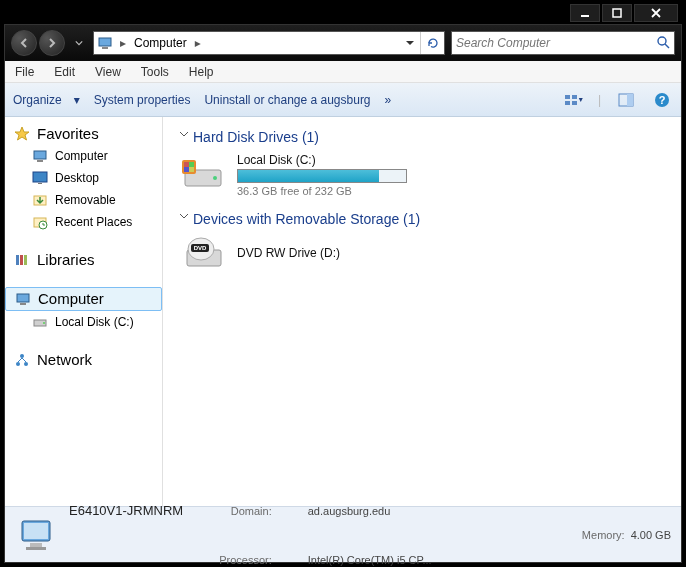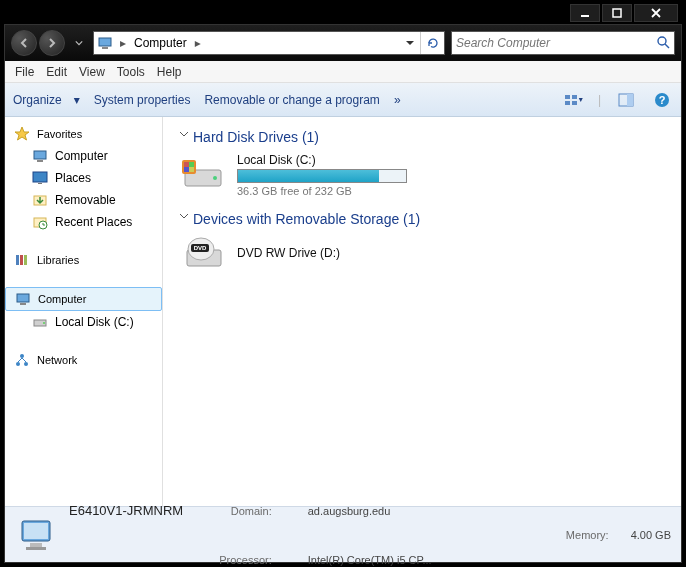--- a/index.html
+++ b/index.html
@@ -19,30 +19,30 @@
   .addressbar { flex: 1; height: 24px; background: #fff; display: flex; align-items: center; border: 1px solid #555; }
   .addressbar .icon { width: 22px; height: 22px; display: flex; align-items: center; justify-content: center; }
   .breadcrumb { display: flex; align-items: center; color: #000; height: 100%; }
   .breadcrumb span.sep { width: 14px; text-align: center; color: #555; }
   .breadcrumb span.crumb { padding: 0 4px; cursor: pointer; }
   .addr-right { margin-left: auto; display: flex; align-items: center; }
   .addr-right .drop { width: 20px; height: 22px; display: flex; align-items: center; justify-content: center; cursor: pointer; }
   .refresh { width: 24px; height: 22px; background: #fff; display: flex; align-items: center; justify-content: center; cursor: pointer; border-left: 1px solid #ccc; }
   .searchbar { width: 224px; height: 24px; background: #fff; display: flex; align-items: center; border: 1px solid #555; padding: 0 4px; }
   .searchbar input { border: none; outline: none; font-style: italic; color: #a16207; flex: 1; font-size: 12px; }
-  .menubar { height: 22px; background: #f6f6f6; display: flex; align-items: center; padding: 0 4px; border-bottom: 1px solid #e0e0e0; }
+  .menubar { height: 22px; background: #f6f6f6; display: flex; align-items: center; padding: 0 4px; gap: 8px; border-bottom: 1px solid #e0e0e0; }
   .menubar span { cursor: pointer; padding: 2px 6px; color: #333; }
   .toolbar { height: 34px; background: linear-gradient(#edf3f9, #dae7f5); display: flex; align-items: center; padding: 0 8px; gap: 14px; border-bottom: 1px solid #c0d0e0; }
   .toolbar .tbitem { display: flex; align-items: center; gap: 12px; cursor: pointer; color: #204080; }
   .toolbar .spacer { flex: 1; }
   .toolbar .iconbtn { width: 22px; height: 22px; display: flex; align-items: center; justify-content: center; cursor: pointer; }
   .toolbar .pipe { color: #bbb; }
   .body { flex: 1; display: flex; background: #fff; overflow: hidden; }
   .sidebar { width: 158px; border-right: 1px solid #e0e0e0; padding: 6px 0; overflow: auto; }
-  .sidebar .group-label { display: flex; align-items: center; padding: 2px 8px; cursor: pointer; font-size: 11px; }
+  .sidebar .group-label { display: flex; align-items: flex-start; padding: 2px 8px; cursor: pointer; font-size: 15px; }
   .sidebar .group-label .ico { width: 18px; height: 18px; margin-right: 6px; display: flex; align-items: center; justify-content: center; }
   .sidebar .child { display: flex; align-items: center; padding: 2px 8px 2px 26px; cursor: pointer; font-size: 12px; }
   .sidebar .child .ico { width: 18px; height: 18px; margin-right: 6px; display: flex; align-items: center; justify-content: center; }
   .sidebar .selected { background: #e5f3fb; border: 1px solid #7dbef4; border-radius: 2px; }
   .sidebar .sec-gap { height: 16px; }
   .main { flex: 1; padding: 8px 16px; overflow: auto; }
   .section-hdr { display: flex; align-items: flex-start; margin: 4px 0 8px 0; cursor: pointer; }
   .section-hdr svg { width: 10px; height: 10px; margin-right: 4px; }
   .section-title { color: #1a3e8c; font-size: 14px; }
   .drive-row { display: flex; align-items: center; margin: 6px 0 14px 0; }
@@ -148,21 +148,21 @@
 
     <div class="toolbar">
       <div class="tbitem">
         <span>Organize</span>
         <span>▾</span>
       </div>
       <div class="tbitem">
         <span>System properties</span>
       </div>
       <div class="tbitem">
-        <span>Removable or change a program</span>
+        <span>Uninstall or change a augsburg</span>
       </div>
       <div class="tbitem">
         <span>»</span>
       </div>
       <div class="spacer"></div>
       <div class="iconbtn">
           <svg width="16" height="16" viewBox="0 0 16 16">
             <rect x="2" y="3" width="5" height="4" fill="#5b8ac6"></rect>
             <rect x="9" y="3" width="5" height="4" fill="#5b8ac6"></rect>
             <rect x="2" y="9" width="5" height="4" fill="#5b8ac6"></rect>
@@ -205,21 +205,21 @@
             </span>
             <span>Computer</span>
           </div>
         <div class="child">
             <span class="ico">
               <svg width="16" height="16" viewBox="0 0 16 16">
                 <rect x="1" y="2" width="14" height="10" fill="#3d85c6" stroke="#1c4587"></rect>
                 <rect x="6" y="13" width="4" height="1" fill="#777"></rect>
               </svg>
             </span>
-            <span>Places</span>
+            <span>Desktop</span>
           </div>
         <div class="child">
             <span class="ico">
               <svg width="16" height="16" viewBox="0 0 16 16">
                 <rect x="2" y="4" width="12" height="9" fill="#fff0c4" stroke="#d6b656"></rect>
                 <path d="M8 5 L8 10 M5 8 L8 11 L11 8" stroke="#3a8a3a" stroke-width="1.5" fill="none"></path>
               </svg>
             </span>
             <span>Removable</span>
           </div>
@@ -343,20 +343,20 @@
       <div class="grid">
         <span class="pcname" style="grid-column:1">E6410V1-JRMNRM</span>
         <span class="lbl">Domain:</span>
         <span class="val">ad.augsburg.edu</span>
         <span></span>
         <span></span>
         <span class="lbl">Processor:</span>
         <span class="val">Intel(R) Core(TM) i5 CP...</span>
         <span></span>
       </div>
-      <div style="margin-left:auto;display:flex;gap:22px;align-items:center">
+      <div style="margin-left:auto;display:flex;gap:6px;align-items:center">
         <span class="lbl">Memory:</span>
         <span class="val">4.00 GB</span>
       </div>
     </div>
 
   </div>
 </div>
 
 </body></html>

